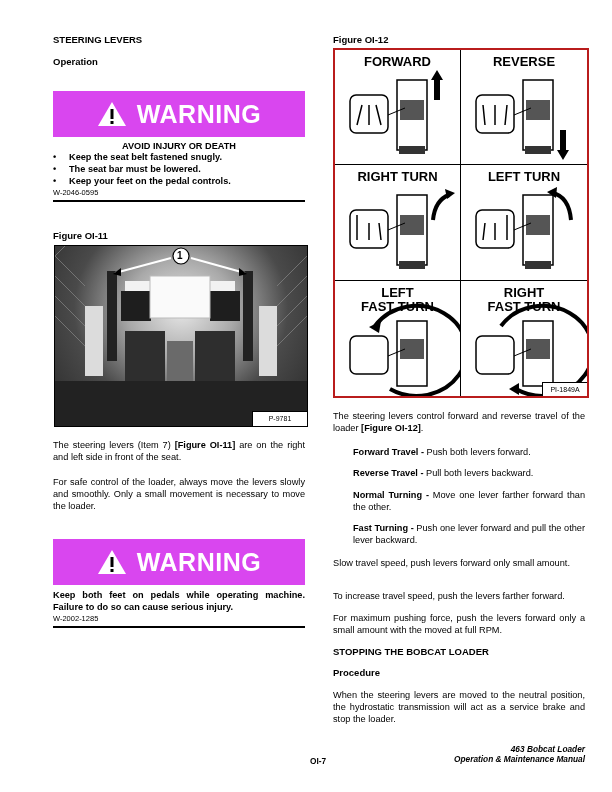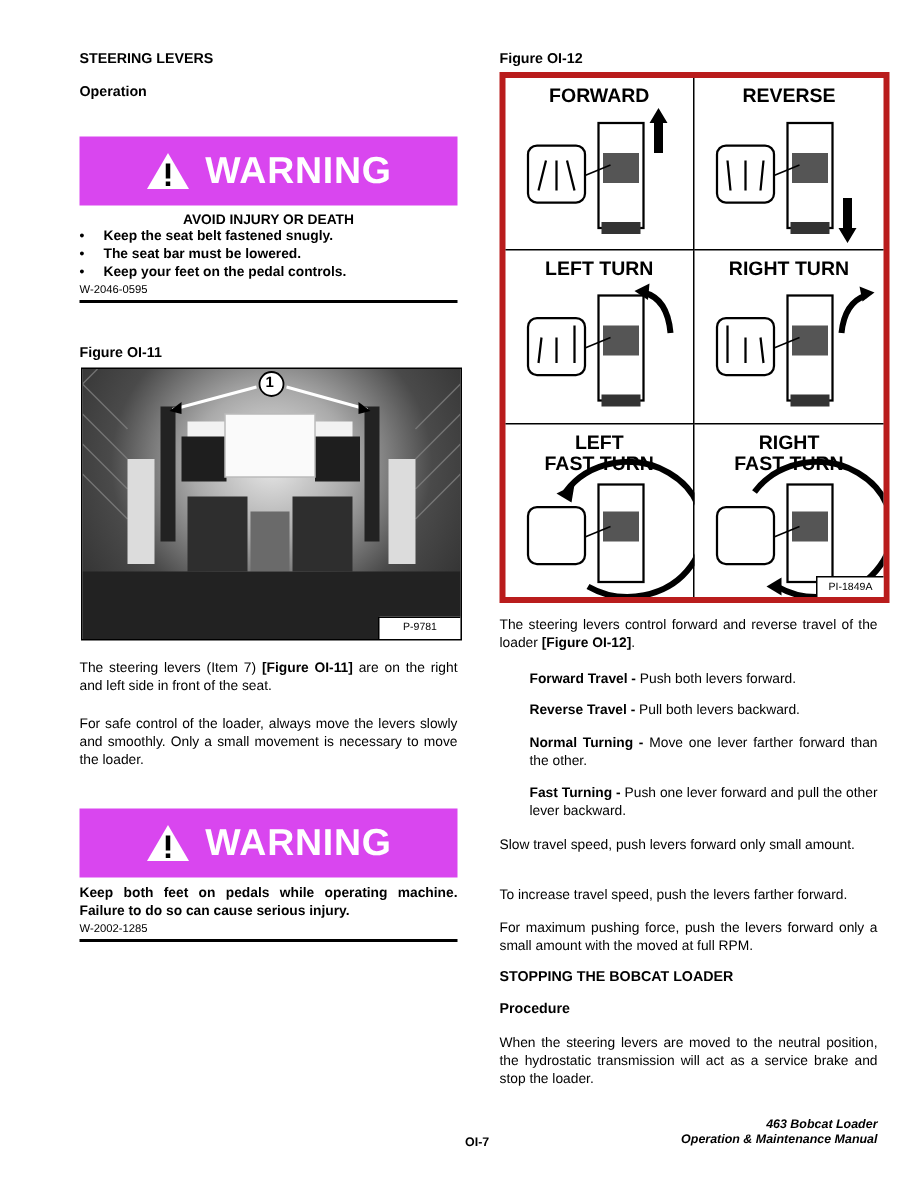--- a/index.html
+++ b/index.html
@@ -23,21 +23,21 @@
   .photo {
     background: radial-gradient(ellipse at 50% 35%, #e8e8e8 0%, #a9a9a9 30%, #4a4a4a 60%, #262626 100%);
     border: 1px solid #000; overflow: hidden;
   }
   .photo-label {
     position: absolute; right: 0; bottom: 0; width: 54px; height: 14px;
     background: #fff; font-size: 7px; text-align: center; line-height: 14px; border-left: 1px solid #000; border-top:1px solid #000;
   }
 
   .grid {
-    border: 4px solid #b91c1c; display: grid;
+    border: 2px solid #b91c1c; display: grid;
     grid-template-columns: 1fr 1fr; grid-template-rows: 1fr 1fr 1fr;
   }
   .cell { border-right: 1px solid #000; border-bottom: 1px solid #000; position: relative; }
   .cell:nth-child(2n) { border-right: none; }
   .cell:nth-child(n+5) { border-bottom: none; }
   .cell-title {
     position: absolute; top: 5px; left: 0; right: 0; text-align: center;
     font-weight: bold; font-size: 13px; line-height: 14px;
   }
   .cell svg { position: absolute; left: 0; top: 0; }
@@ -160,44 +160,44 @@
       <rect x="65" y="50" width="24" height="20" fill="#555"></rect>
       <rect x="64" y="96" width="26" height="8" fill="#333"></rect>
       <rect x="15" y="45" width="38" height="38" rx="6" fill="#fff" stroke="#000" stroke-width="1.5"></rect>
       <path d="M22,55 L24,75 M34,55 L34,75 M46,55 L44,75" stroke="#000" stroke-width="1.5"></path>
       <line x1="53" y1="65" x2="70" y2="58" stroke="#000"></line>
       <polygon points="102,110 108,100 105,100 105,80 99,80 99,100 96,100" fill="#000"></polygon>
     </svg>
   </div>
 
   <div class="cell">
+    <div class="cell-title">RIGHT TURN</div>
+    <svg width="126" height="115" viewBox="0 0 126 115">
+      <rect x="62" y="30" width="30" height="70" fill="#fff" stroke="#000" stroke-width="1.5"></rect>
+      <rect x="65" y="50" width="24" height="20" fill="#555"></rect>
+      <rect x="64" y="96" width="26" height="8" fill="#333"></rect>
+      <rect x="15" y="45" width="38" height="38" rx="6" fill="#fff" stroke="#000" stroke-width="1.5"></rect>
+      <path d="M22,75 L22,50 M34,75 L34,58 M46,75 L44,58" stroke="#000" stroke-width="1.5"></path>
+      <line x1="53" y1="65" x2="70" y2="58" stroke="#000"></line>
+      <path d="M98,55 Q100,35 114,30" stroke="#000" stroke-width="4" fill="none"></path>
+      <polygon points="120,28 110,24 112,34" fill="#000"></polygon>
+    </svg>
+  </div>
+
+  <div class="cell">
     <div class="cell-title">LEFT TURN</div>
     <svg width="126" height="115" viewBox="0 0 126 115">
       <rect x="62" y="30" width="30" height="70" fill="#fff" stroke="#000" stroke-width="1.5"></rect>
       <rect x="65" y="50" width="24" height="20" fill="#555"></rect>
       <rect x="64" y="96" width="26" height="8" fill="#333"></rect>
       <rect x="15" y="45" width="38" height="38" rx="6" fill="#fff" stroke="#000" stroke-width="1.5"></rect>
       <path d="M22,75 L24,58 M34,75 L34,58 M46,75 L46,50" stroke="#000" stroke-width="1.5"></path>
       <line x1="53" y1="65" x2="70" y2="58" stroke="#000"></line>
       <path d="M110,55 Q108,32 92,28" stroke="#000" stroke-width="4" fill="none"></path>
       <polygon points="86,27 96,22 95,33" fill="#000"></polygon>
-    </svg>
-  </div>
-
-  <div class="cell">
-    <div class="cell-title">RIGHT TURN</div>
-    <svg width="126" height="115" viewBox="0 0 126 115">
-      <rect x="62" y="30" width="30" height="70" fill="#fff" stroke="#000" stroke-width="1.5"></rect>
-      <rect x="65" y="50" width="24" height="20" fill="#555"></rect>
-      <rect x="64" y="96" width="26" height="8" fill="#333"></rect>
-      <rect x="15" y="45" width="38" height="38" rx="6" fill="#fff" stroke="#000" stroke-width="1.5"></rect>
-      <path d="M22,75 L22,50 M34,75 L34,58 M46,75 L44,58" stroke="#000" stroke-width="1.5"></path>
-      <line x1="53" y1="65" x2="70" y2="58" stroke="#000"></line>
-      <path d="M98,55 Q100,35 114,30" stroke="#000" stroke-width="4" fill="none"></path>
-      <polygon points="120,28 110,24 112,34" fill="#000"></polygon>
     </svg>
   </div>
 
   <div class="cell">
     <div class="cell-title"><span>LEFT</span><br><span>FAST TURN</span></div>
     <svg width="126" height="115" viewBox="0 0 126 115">
       <rect x="62" y="40" width="30" height="65" fill="#fff" stroke="#000" stroke-width="1.5"></rect>
       <rect x="65" y="58" width="24" height="20" fill="#555"></rect>
       <rect x="15" y="55" width="38" height="38" rx="6" fill="#fff" stroke="#000" stroke-width="1.5"></rect>
       <line x1="53" y1="75" x2="70" y2="68" stroke="#000"></line>

